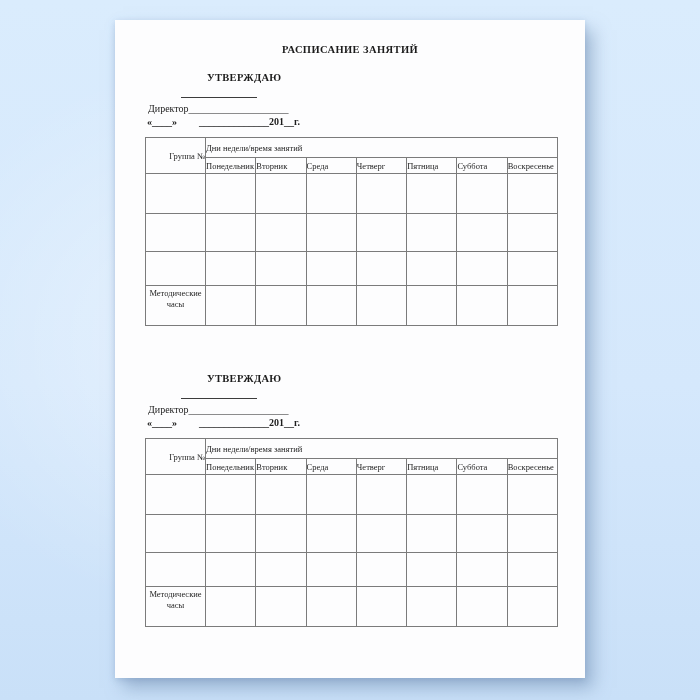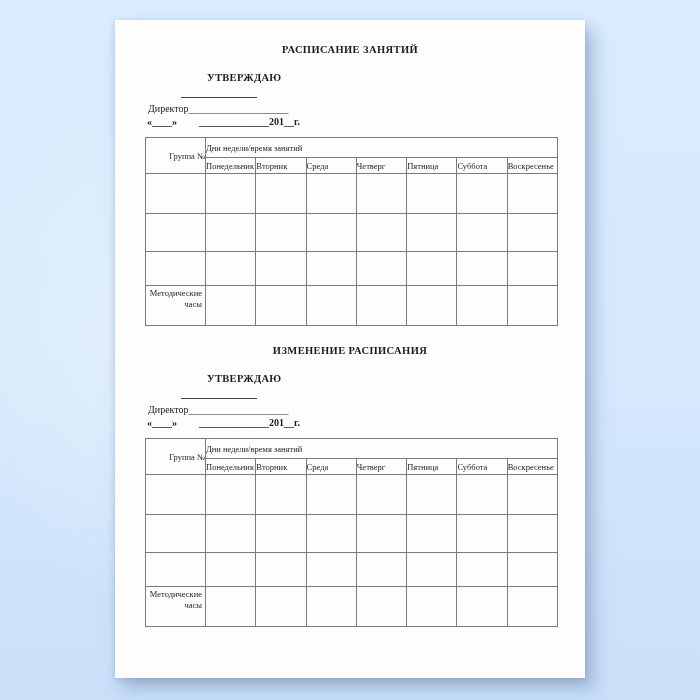--- a/index.html
+++ b/index.html
@@ -62,21 +62,21 @@
   }
   col.c-group { width: 60px; }
   td.group-h { text-align: right; vertical-align: middle; }
   td.days-h  { height: 20px; vertical-align: middle; }
   tr.day-names td { height: 16px; text-align: left; vertical-align: middle; }
   tr.body-r1 td { height: 40px; }
   tr.body-r2 td { height: 38px; }
   tr.body-r3 td { height: 34px; }
   tr.body-r4 td { height: 40px; }
   td.meth {
-    text-align: right; vertical-align: top;
+    text-align: center; vertical-align: top;
     padding: 2px 3px; line-height: 1.3;
   }
 </style>
 </head>
 <body>
 
 <div class="page">
 
   <div class="form-section s1">
     <div class="doc-title">РАСПИСАНИЕ ЗАНЯТИЙ</div>
@@ -148,21 +148,20 @@
             <td></td>
             <td></td>
             <td></td>
             <td></td>
         </tr>
       </tbody>
     </table>
   </div>
 
   <div class="form-section s2">
-    <div class="doc-title">ИЗМЕНЕНИЕ РАСПИСАНИЯ</div>
     <div class="approve">УТВЕРЖДАЮ</div>
     <div class="approve-line"></div>
     <div class="director-row"><span>Директор</span><span>____________________</span></div>
     <div class="date-row"><span>«____»</span><span class="date-rest">______________201__г.</span></div>
 
     <table class="grid">
       <colgroup>
           <col class="c-group">
           <col>
           <col>

